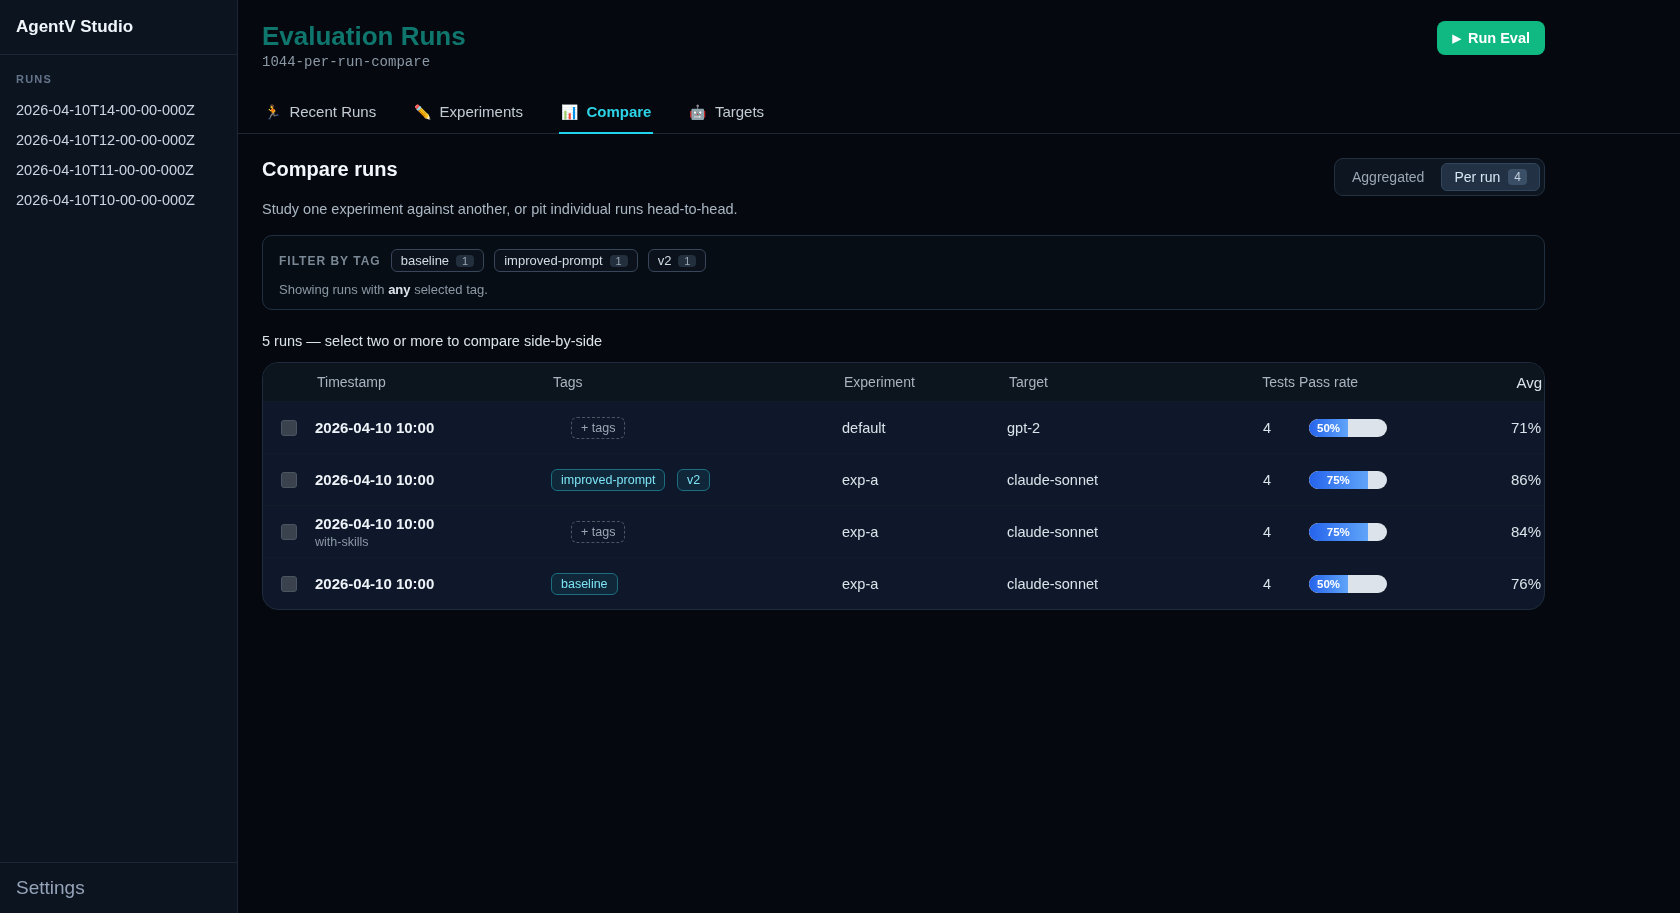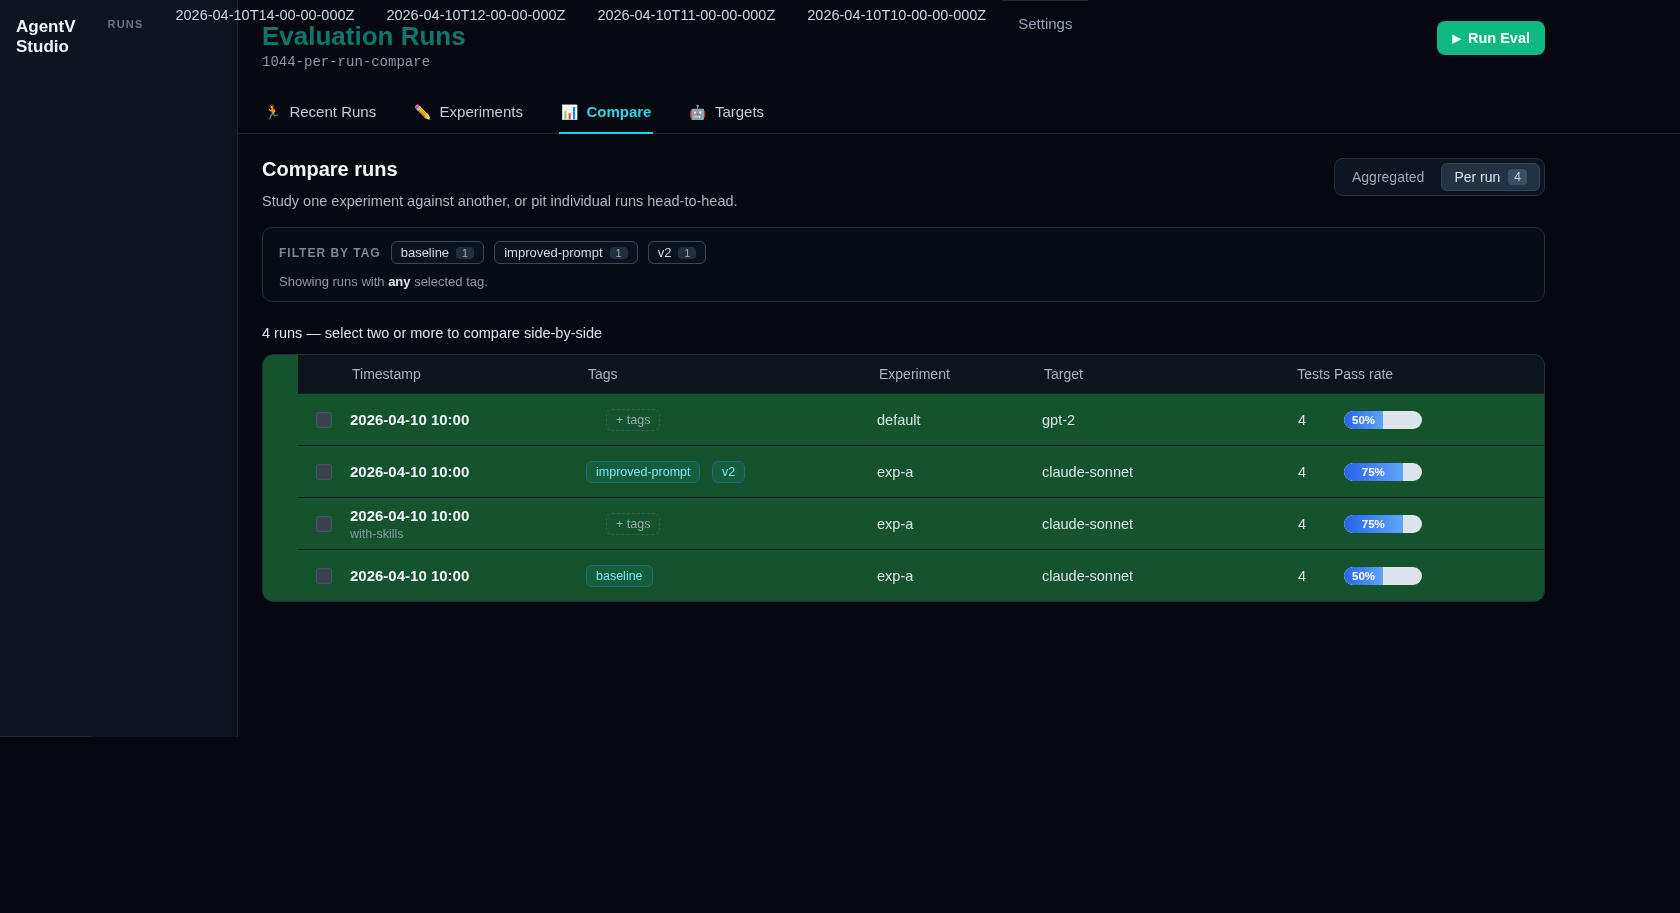--- a/index.html
+++ b/index.html
@@ -6,44 +6,44 @@
   html, body { width: 1680px; height: 913px; overflow: hidden; }
   body {
     background: #05090f;
     color: #e6edf3;
     font-family: "Liberation Sans", sans-serif;
     display: flex;
   }
 
   
   .sidebar {
-    width: 238px; min-width: 238px; height: 737px;
+    width: 238px; min-width: 238px; height: 913px;
     background: #0c1420;
     border-right: 1px solid #1b2736;
-    display: flex; flex-direction: row;
+    display: flex; flex-direction: column;
   }
   .sidebar-title {
     padding: 17px 16px;
     font-size: 17px; font-weight: 700; color: #f0f6fc;
     border-bottom: 1px solid #1b2736;
   }
   .sidebar-section {
     padding: 18px 16px 10px;
     font-size: 11px; letter-spacing: 1.2px; color: #64748b; font-weight: 600;
   }
   .sidebar-run {
     padding: 7px 16px;
     font-size: 14.5px; color: #cbd5e1;
     cursor: pointer; white-space: nowrap;
   }
   .sidebar-spacer { flex: 1; }
   .sidebar-settings {
     border-top: 1px solid #1b2736;
     padding: 14px 16px;
-    font-size: 15px; color: #94a3b8; cursor: pointer;
+    font-size: 19px; color: #94a3b8; cursor: pointer;
   }
 
   
   .main { flex: 1; display: flex; flex-direction: column; overflow: hidden; }
   .pad { padding-left: 24px; padding-right: 135px; }
 
   .header-row {
     display: flex; justify-content: space-between; align-items: flex-start;
     padding-top: 21px;
   }
@@ -73,21 +73,21 @@
   }
   .tab .tab-icon { font-size: 14px; }
   .tab.active { color: #2dd4e8; border-bottom-color: #22d3ee; font-weight: 600; }
 
   
   .compare-head {
     display: flex; justify-content: space-between; align-items: flex-start;
     margin-top: 24px;
   }
   .compare-title { font-size: 20px; font-weight: 700; color: #f2f7fb; }
-  .compare-sub { margin-top: 12px; font-size: 14.5px; color: #aab6c2; }
+  .compare-sub { margin-top: 20px; font-size: 14.5px; color: #aab6c2; }
 
   .view-toggle {
     display: flex; align-items: center; gap: 4px;
     background: #0d1520; border: 1px solid #233040; border-radius: 9px;
     padding: 4px;
   }
   .toggle-option {
     padding: 6px 13px; border-radius: 6px;
     font-size: 14px; color: #9aa7b3; cursor: pointer;
     display: inline-flex; align-items: center; gap: 8px;
@@ -121,22 +121,22 @@
     padding: 0 6px; font-size: 11px; color: #9aa7b3;
   }
   .filter-note { margin-top: 10px; font-size: 13px; color: #8b98a5; }
   .filter-note b { color: #dde5ec; font-weight: 700; }
 
   .summary-line { margin-top: 23px; font-size: 14.5px; color: #dbe3ea; }
 
   
   .runs-table {
     margin-top: 13px;
-    border: 1px solid #1f2c3b; border-radius: 11px;
-    background: #14532d; overflow: hidden; padding-left: 35px;
+    border: 1px solid #1f2c3b; border-radius: 16px;
+    background: #0f172a; overflow: hidden;
   }
   .t-row {
     display: grid;
     grid-template-columns: 52px 236px 291px 165px 230px 60px 214px 1fr;
     align-items: center;
   }
   .t-head {
     background: #0c141d; height: 38px;
     font-size: 14px; color: #a9b4c0;
   }
@@ -253,21 +253,21 @@
           <span class="chip-count">1</span>
         </span>
         <span class="filter-chip">
           <span>v2</span>
           <span class="chip-count">1</span>
         </span>
       </div>
       <div class="filter-note"><span>Showing runs with </span><b>any</b><span> selected tag.</span></div>
     </div>
 
-    <div class="summary-line">4 runs — select two or more to compare side-by-side</div>
+    <div class="summary-line">5 runs — select two or more to compare side-by-side</div>
 
     <div class="runs-table">
       <div class="t-row t-head">
         <div></div>
         <div>Timestamp</div>
         <div>Tags</div>
         <div>Experiment</div>
         <div>Target</div>
         <div class="col-right">Tests</div>
         <div>Pass rate</div>

